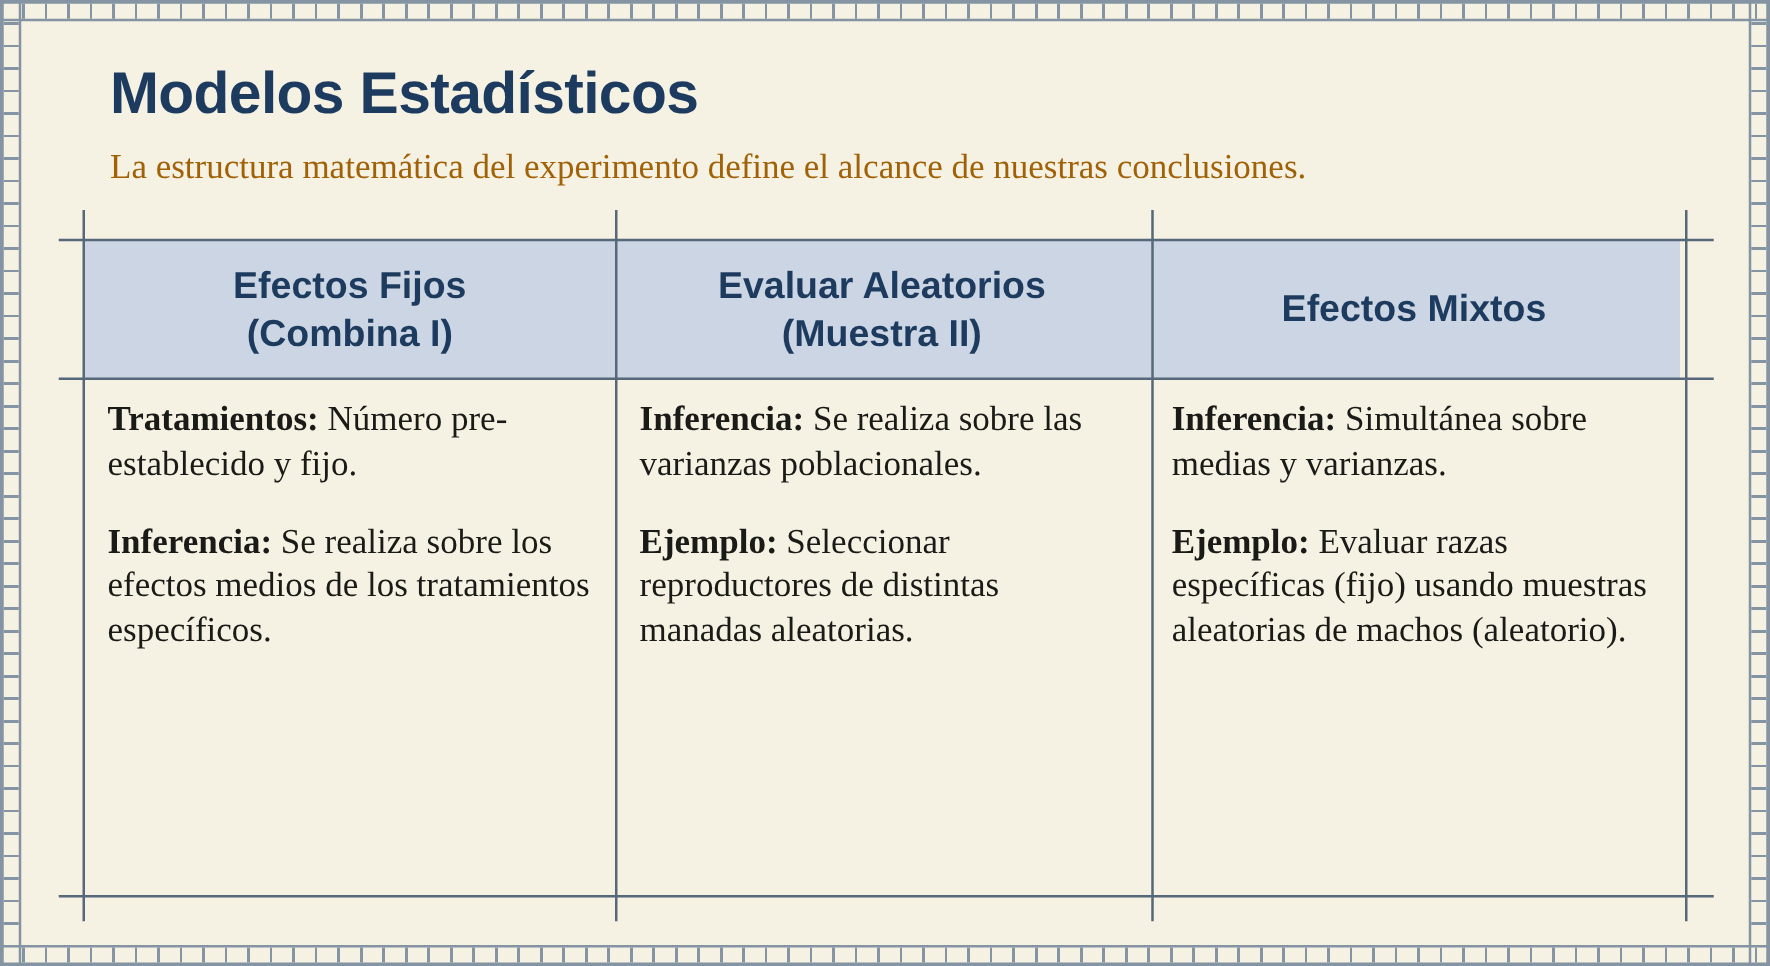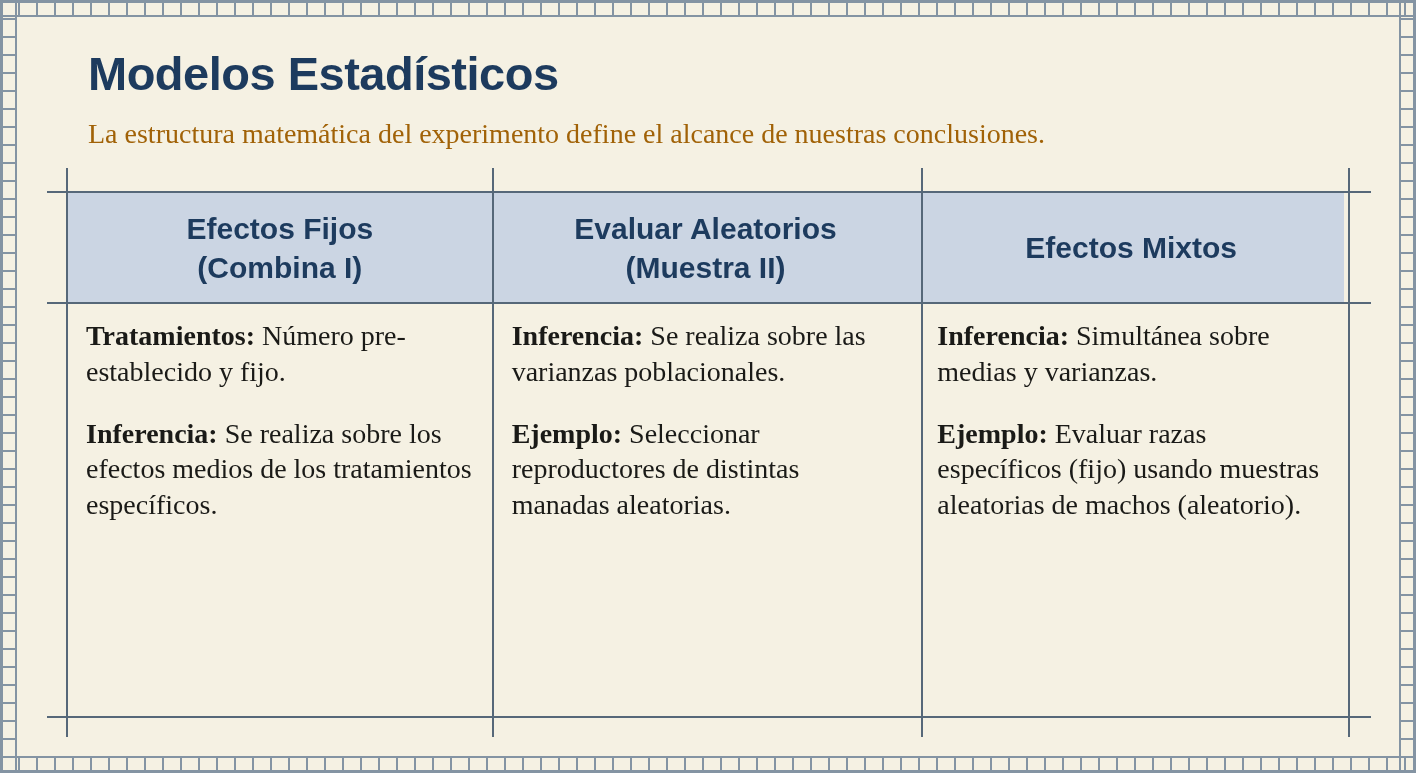--- a/index.html
+++ b/index.html
@@ -149,21 +149,21 @@
       <div class="td">
         <p class="para"><strong>Tratamientos:</strong> <span>Número pre-establecido y fijo.</span></p>
         <p class="para"><strong>Inferencia:</strong> <span>Se realiza sobre los efectos medios de los tratamientos específicos.</span></p>
       </div>
       <div class="td">
         <p class="para"><strong>Inferencia:</strong> <span>Se realiza sobre las varianzas poblacionales.</span></p>
         <p class="para"><strong>Ejemplo:</strong> <span>Seleccionar reproductores de distintas manadas aleatorias.</span></p>
       </div>
       <div class="td">
         <p class="para"><strong>Inferencia:</strong> <span>Simultánea sobre medias y varianzas.</span></p>
-        <p class="para"><strong>Ejemplo:</strong> <span>Evaluar razas específicos (fijo) usando muestras aleatorias de machos (aleatorio).</span></p>
+        <p class="para"><strong>Ejemplo:</strong> <span>Evaluar razas específicas (fijo) usando muestras aleatorias de machos (aleatorio).</span></p>
       </div>
     </div>
   </div>
 
   <div class="vline" style="left:66px"></div>
   <div class="vline" style="left:492px"></div>
   <div class="vline" style="left:921px"></div>
   <div class="vline" style="left:1348px"></div>
   <div class="hline" style="top:191px"></div>
   <div class="hline" style="top:302px"></div>

